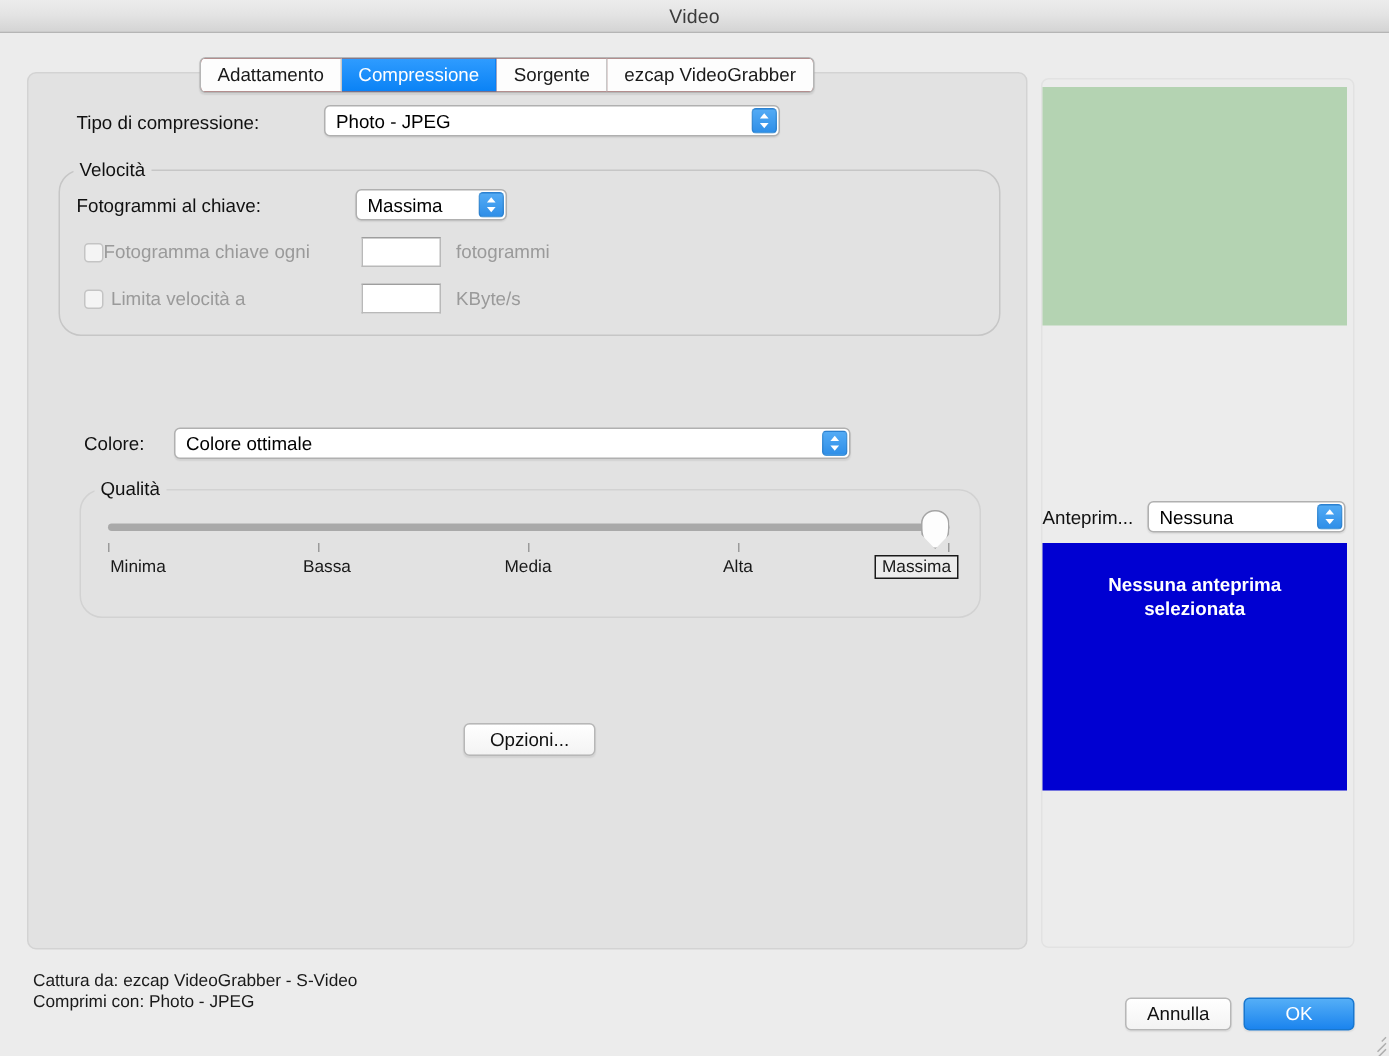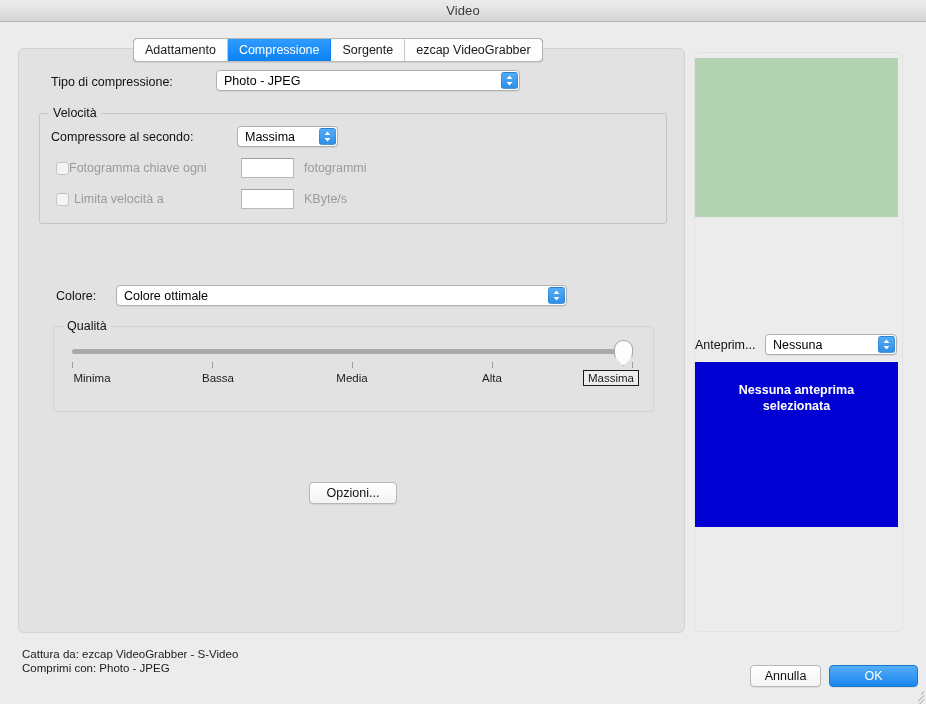--- a/index.html
+++ b/index.html
@@ -146,21 +146,21 @@
     background: linear-gradient(to bottom, #53abf5, #2f8fe8);
     border: 1px solid rgba(0,0,0,.10);
     box-sizing: border-box;
   }
   .popup .stepper svg { display:block; margin: 1px auto 0; }
 
   
   .group {
     position: absolute;
     border: 1px solid #c6c6c6;
-    border-radius: 3px;
+    border-radius: 15px;
     box-sizing: border-box;
   }
   .group.thin { border-color: #d2d2d2; }
   .group-title {
     position: absolute;
     top: -8px;
     left: 9px;
     padding: 0 4px;
     background: #e2e2e2;
     font-size: 12.5px;
@@ -328,21 +328,21 @@
         <path d="M5.5 1.5 L8.4 5 L2.6 5 Z" fill="#ffffff"></path>
         <path d="M5.5 11.5 L8.4 8 L2.6 8 Z" fill="#ffffff"></path>
       </svg>
     </span>
   </div>
 
   <div class="group" style="left:39px; top:113px; width:628px; height:111px;">
     <span class="group-title">Velocità</span>
   </div>
 
-  <div class="lbl" style="left:51px; top:130px;">Compressore al secondo:</div>
+  <div class="lbl" style="left:51px; top:130px;">Fotogrammi al chiave:</div>
 
   <div class="popup" style="left:237px; top:126px; width:101px;">
     <span class="popup-text">Massima</span>
     <span class="stepper">
       <svg width="11" height="13" viewBox="0 0 11 13" aria-hidden="true">
         <path d="M5.5 1.5 L8.4 5 L2.6 5 Z" fill="#ffffff"></path>
         <path d="M5.5 11.5 L8.4 8 L2.6 8 Z" fill="#ffffff"></path>
       </svg>
     </span>
   </div>
@@ -412,21 +412,21 @@
     <div class="pv-text">
       <span>Nessuna anteprima</span><br>
       <span>selezionata</span>
     </div>
   </div>
 
   <div class="footer-text" style="top:648px;">Cattura da: ezcap VideoGrabber - S-Video</div>
   <div class="footer-text" style="top:662px;">Comprimi con: Photo - JPEG</div>
 
   <div class="btn" style="left:750px; top:665px; width:71px;">Annulla</div>
-  <div class="btn primary" style="left:829px; top:665px; width:89px;">OK</div>
+  <div class="btn primary" style="left:829px; top:665px; width:74px;">OK</div>
 
   <div class="grip">
     <i style="bottom:2px;  width:12px;"></i>
     <i style="bottom:6px;  width:8px;"></i>
     <i style="bottom:10px; width:4px;"></i>
   </div>
 
 </div>
 
 </body></html>

